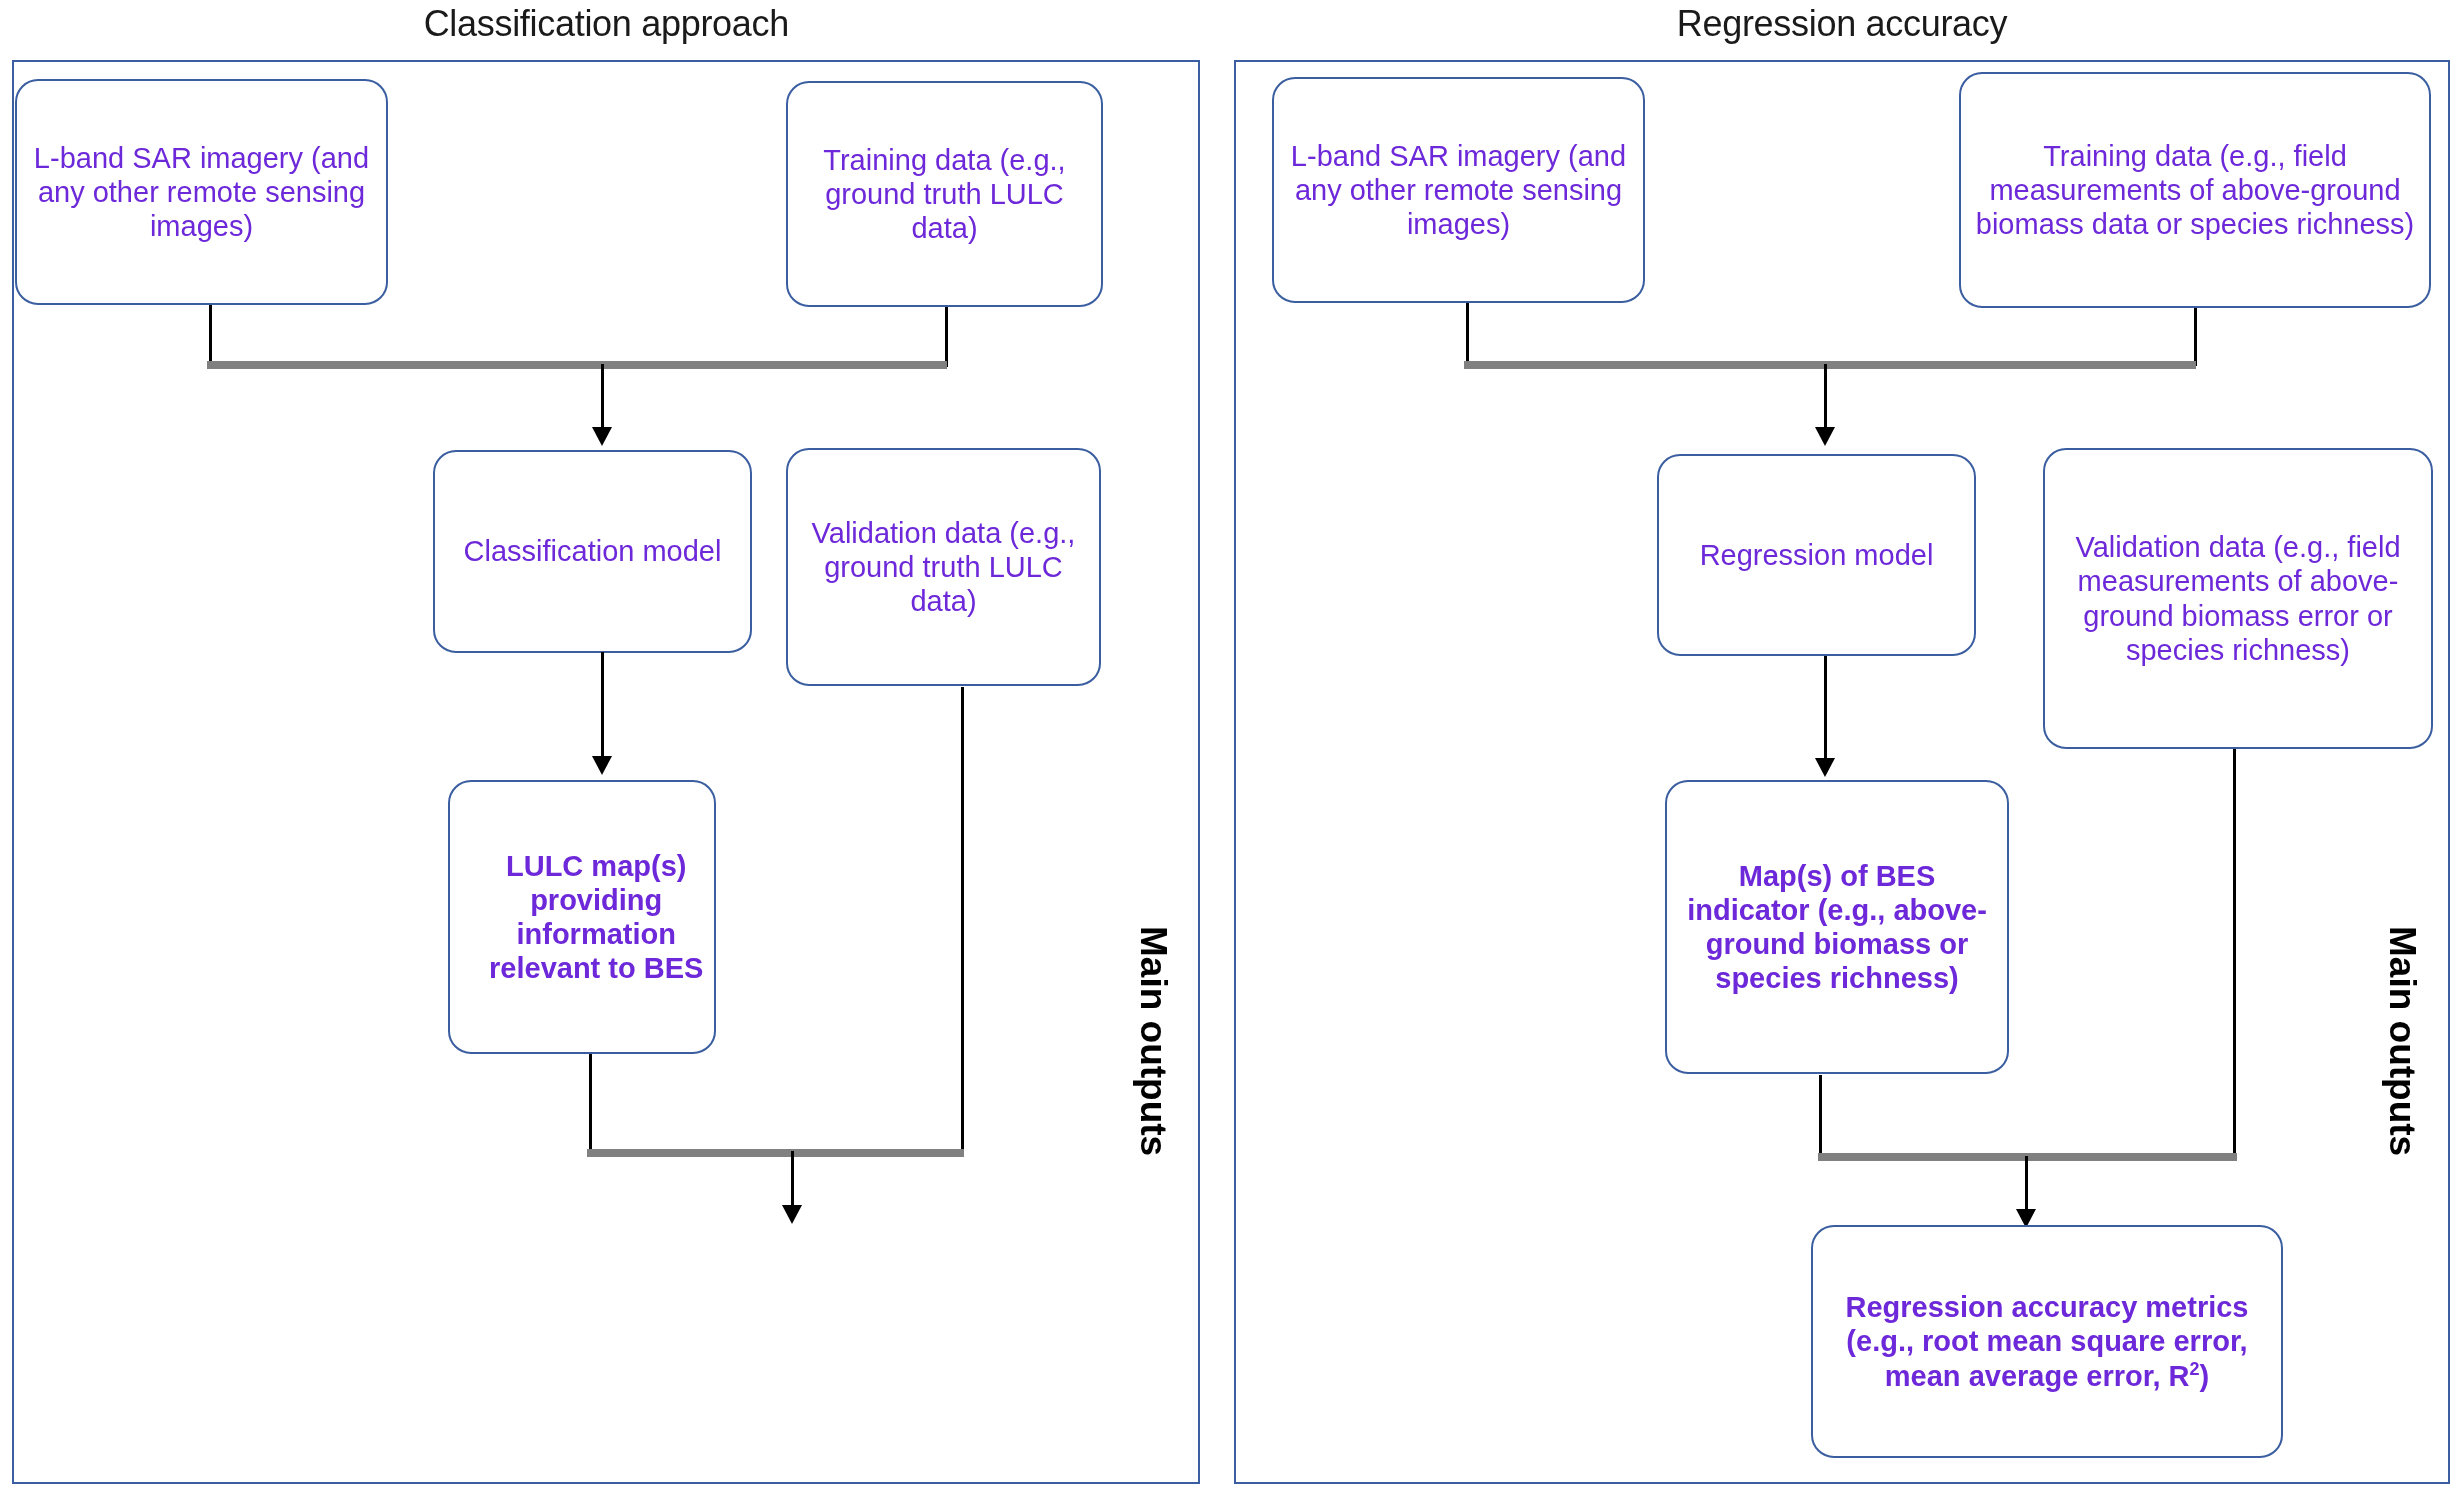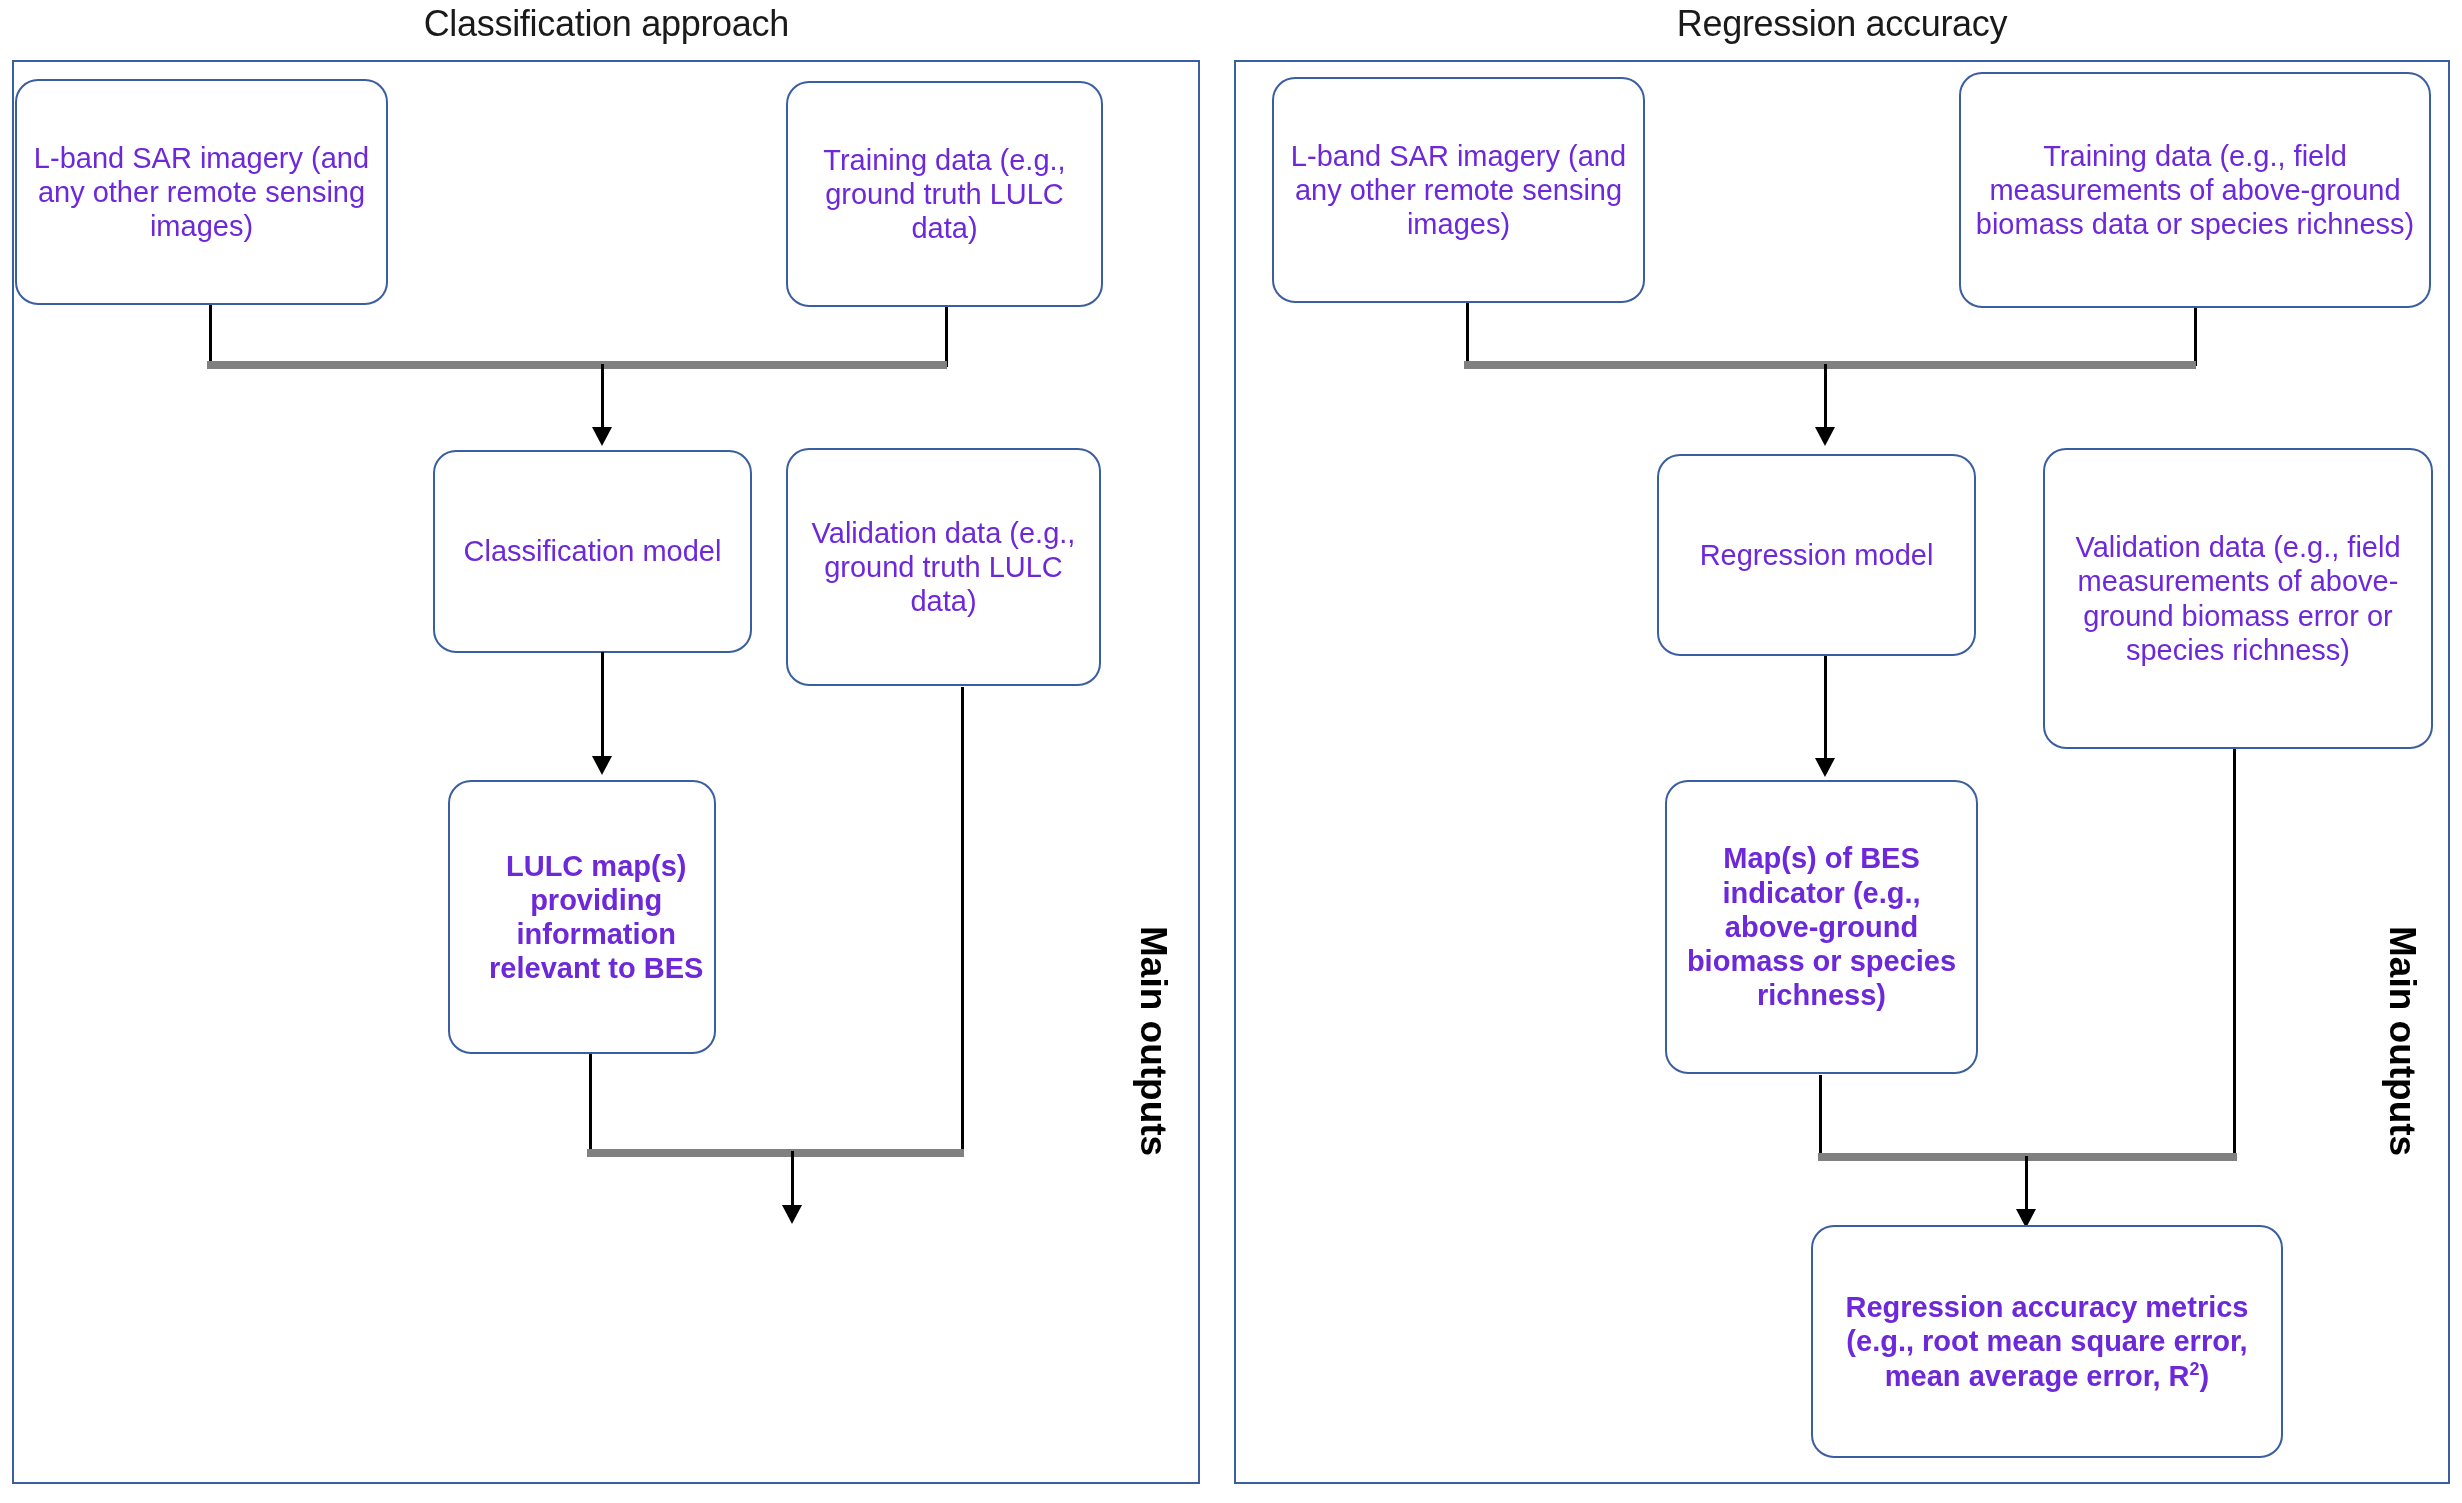--- a/index.html
+++ b/index.html
@@ -114,21 +114,21 @@
   <div class="vline" style="left:1824px; top:364px; height:68px;"></div>
   <div class="arrowhead" style="left:1815px; top:427px;"></div>
 
   <div class="node" style="left:1657px; top:454px; width:319px; height:202px; font-size:29px;">Regression model</div>
 
   <div class="node" style="left:2043px; top:448px; width:390px; height:301px; font-size:29px;">Validation data (e.g., field measurements of above-ground biomass error or species richness)</div>
 
   <div class="vline" style="left:1824px; top:656px; height:108px;"></div>
   <div class="arrowhead" style="left:1815px; top:758px;"></div>
 
-  <div class="node bold" style="left:1665px; top:780px; width:313px; height:294px; font-size:29px;">Map(s) of BES indicator (e.g., above-ground biomass or species richness)</div>
+  <div class="node bold" style="left:1665px; top:780px; width:344px; height:294px; font-size:29px;">Map(s) of BES indicator (e.g., above-ground biomass or species richness)</div>
 
   <div class="vline" style="left:2233px; top:749px; height:408px;"></div>
   <div class="vline" style="left:1819px; top:1075px; height:84px;"></div>
   <div class="merge" style="left:1818px; top:1153px; width:419px;"></div>
   <div class="vline" style="left:2025px; top:1156px; height:59px;"></div>
   <div class="arrowhead" style="left:2016px; top:1209px;"></div>
 
   <div class="node bold" style="left:1811px; top:1225px; width:472px; height:233px; font-size:29px;">
     <span>
       <span>Regression accuracy metrics (e.g., root mean square error, mean average error, R</span><sup>2</sup><span>)</span>

